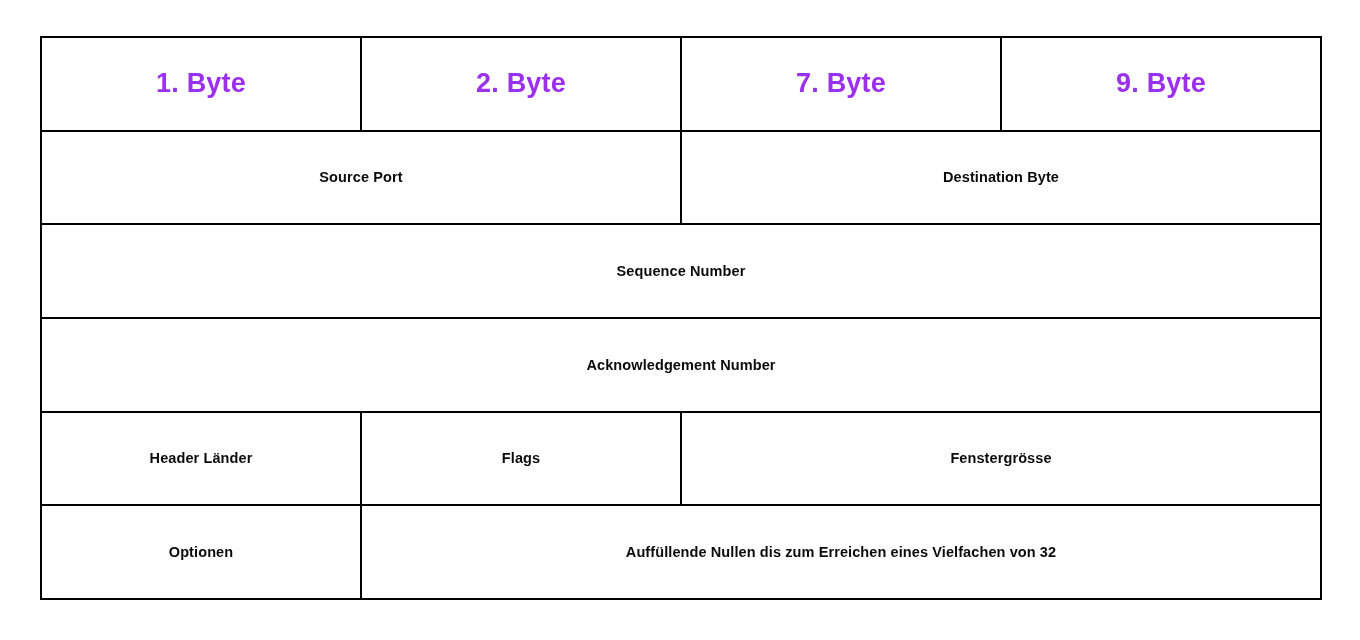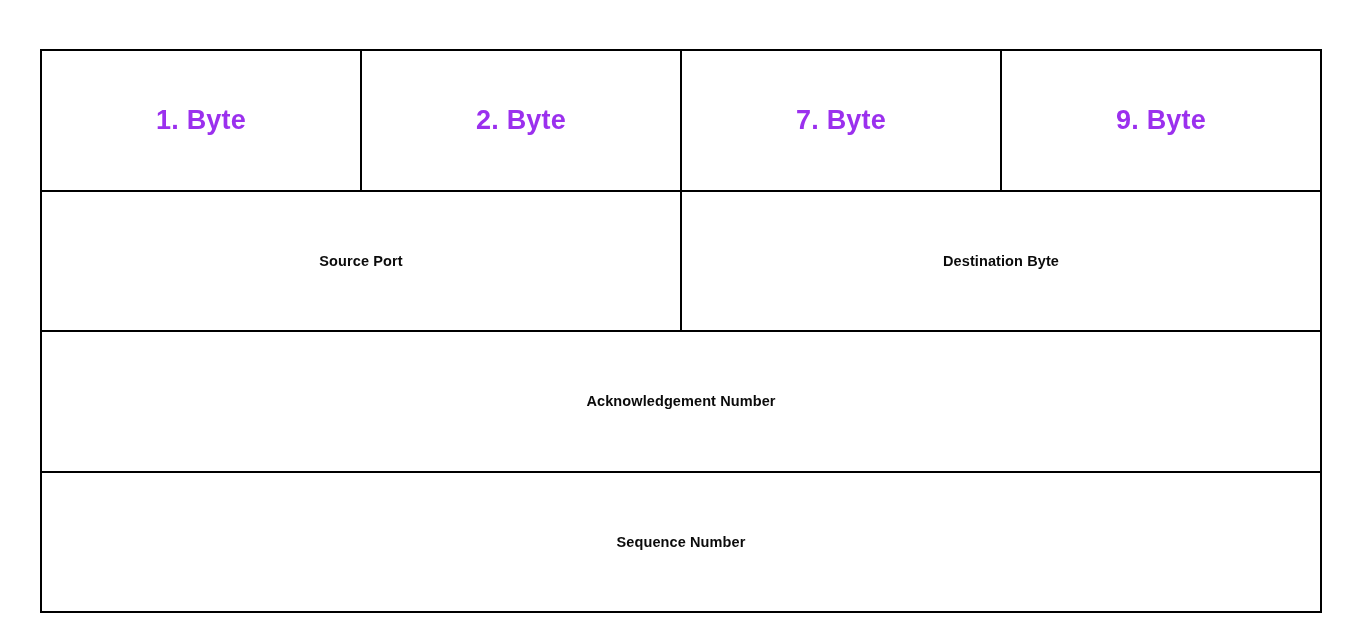--- a/index.html
+++ b/index.html
@@ -11,21 +11,21 @@
     width: 1360px;
     height: 640px;
     font-family: "Liberation Sans", sans-serif;
     overflow: hidden;
     position: relative;
   }
 
   #tcp-header-diagram {
     position: absolute;
     left: 40px;
-    top: 49px;
+    top: 36px;
     width: 1280px;
     height: 564px;
     border-collapse: collapse;
     table-layout: fixed;
   }
 
   #tcp-header-diagram td {
     border: 2px solid #000000;
     padding: 0;
     margin: 0;
@@ -69,23 +69,32 @@
       <td class="byte-cell">7. Byte</td>
       <td class="byte-cell">9. Byte</td>
     </tr>
 
     <tr>
       <td class="field-cell" colspan="2">Source Port</td>
       <td class="field-cell" colspan="2">Destination Byte</td>
     </tr>
 
     <tr>
+      <td class="field-cell" colspan="4">Sequence Number</td>
+    </tr>
+
+    <tr>
       <td class="field-cell" colspan="4">Acknowledgement Number</td>
     </tr>
 
     <tr>
-      <td class="field-cell" colspan="4">Sequence Number</td>
+      <td class="field-cell" style="width:160px">Header Länder</td>
+      <td class="field-cell">Flags</td>
+      <td class="field-cell" colspan="2">Fenstergrösse</td>
     </tr>
 
-
+    <tr>
+      <td class="field-cell">Optionen</td>
+      <td class="field-cell" colspan="3">Auffüllende Nullen dis zum Erreichen eines Vielfachen von 32</td>
+    </tr>
 
   </tbody>
 </table>
 
 </body></html>

